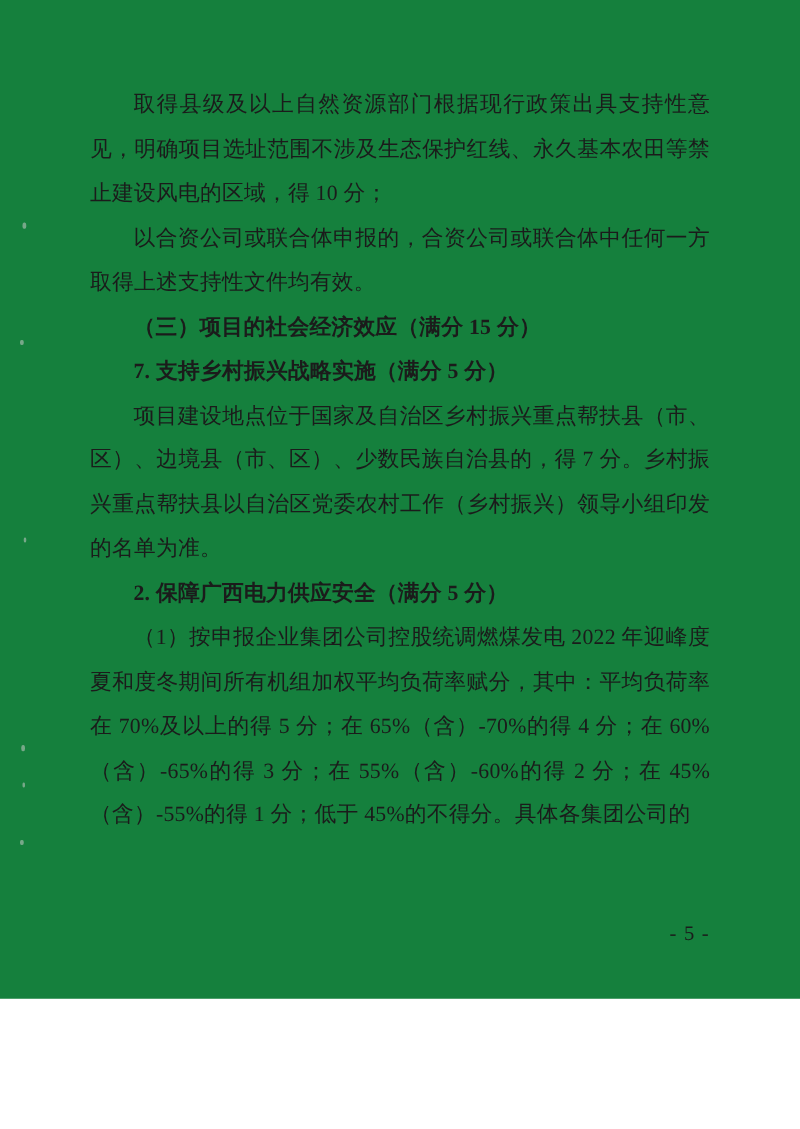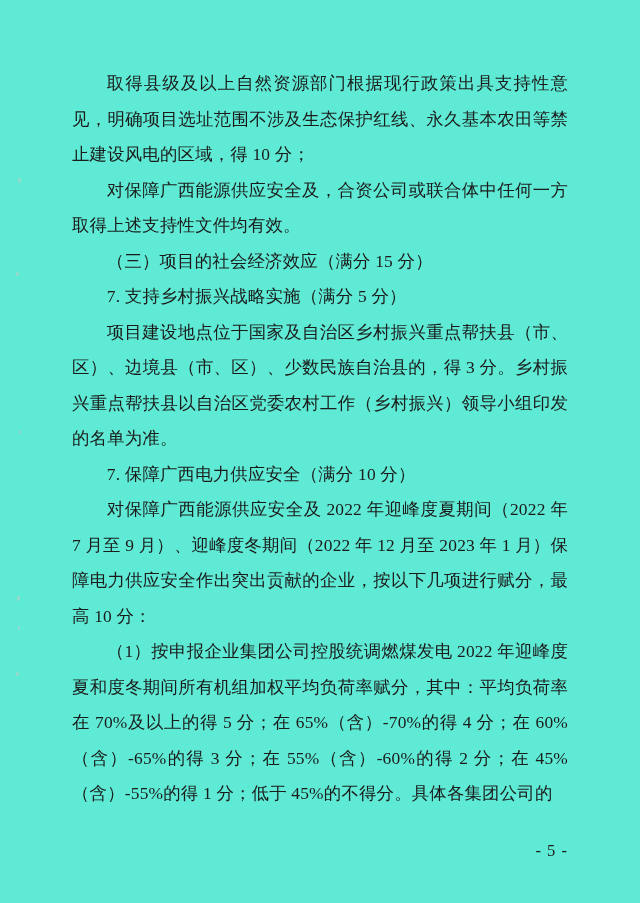--- a/index.html
+++ b/index.html
@@ -9,22 +9,22 @@
   body {
     width: 640px;
     height: 903px;
     background: #ffffff;
     font-family: "Liberation Serif", "DejaVu Serif", serif;
     overflow: hidden;
   }
   .page {
     position: relative;
     width: 640px;
-    height: 903px;
-    background: #5eead4;
+    height: 799px;
+    background: #15803d;
     box-sizing: border-box;
   }
   
   .speckle {
     position: absolute;
     background: #c9c9c9;
     opacity: 0.55;
     border-radius: 40%;
   }
   .content {
@@ -39,21 +39,21 @@
     line-height: 35.5px;
     color: #1b1b1b;
     text-align: justify;
     text-justify: inter-ideograph;
     letter-spacing: 0.2px;
   }
   p.indent {
     text-indent: 2em;
   }
   p.bold {
-    font-weight: normal;
+    font-weight: bold;
     font-family: "Liberation Serif", "DejaVu Serif", serif;
   }
   .pagenum {
     position: absolute;
     right: 72px;
     bottom: 42px;
     font-size: 16.5px;
     color: #1b1b1b;
     letter-spacing: 1px;
   }
@@ -65,23 +65,22 @@
 
   <div class="speckle" style="left:18px; top:178px; width:3px; height:5px;"></div>
   <div class="speckle" style="left:16px; top:272px; width:3px; height:4px;"></div>
   <div class="speckle" style="left:19px; top:430px; width:2px; height:4px;"></div>
   <div class="speckle" style="left:17px; top:596px; width:3px; height:5px;"></div>
   <div class="speckle" style="left:18px; top:626px; width:2px; height:4px;"></div>
   <div class="speckle" style="left:16px; top:672px; width:3px; height:4px;"></div>
 
   <div class="content">
     <p class="indent">取得县级及以上自然资源部门根据现行政策出具支持性意见，明确项目选址范围不涉及生态保护红线、永久基本农田等禁止建设风电的区域，得 10 分；</p>
-    <p class="indent">对保障广西能源供应安全及，合资公司或联合体中任何一方取得上述支持性文件均有效。</p>
+    <p class="indent">以合资公司或联合体申报的，合资公司或联合体中任何一方取得上述支持性文件均有效。</p>
     <p class="indent bold">（三）项目的社会经济效应（满分 15 分）</p>
     <p class="indent bold">7. 支持乡村振兴战略实施（满分 5 分）</p>
-    <p class="indent">项目建设地点位于国家及自治区乡村振兴重点帮扶县（市、区）、边境县（市、区）、少数民族自治县的，得 3 分。乡村振兴重点帮扶县以自治区党委农村工作（乡村振兴）领导小组印发的名单为准。</p>
-    <p class="indent bold">7. 保障广西电力供应安全（满分 10 分）</p>
-    <p class="indent">对保障广西能源供应安全及 2022 年迎峰度夏期间（2022 年 7 月至 9 月）、迎峰度冬期间（2022 年 12 月至 2023 年 1 月）保障电力供应安全作出突出贡献的企业，按以下几项进行赋分，最高 10 分：</p>
+    <p class="indent">项目建设地点位于国家及自治区乡村振兴重点帮扶县（市、区）、边境县（市、区）、少数民族自治县的，得 7 分。乡村振兴重点帮扶县以自治区党委农村工作（乡村振兴）领导小组印发的名单为准。</p>
+    <p class="indent bold">2. 保障广西电力供应安全（满分 5 分）</p>
     <p class="indent">（1）按申报企业集团公司控股统调燃煤发电 2022 年迎峰度夏和度冬期间所有机组加权平均负荷率赋分，其中：平均负荷率在 70%及以上的得 5 分；在 65%（含）-70%的得 4 分；在 60%（含）-65%的得 3 分；在 55%（含）-60%的得 2 分；在 45%（含）-55%的得 1 分；低于 45%的不得分。具体各集团公司的</p>
   </div>
 
   <div class="pagenum">- 5 -</div>
 </div>
 
 </body></html>

